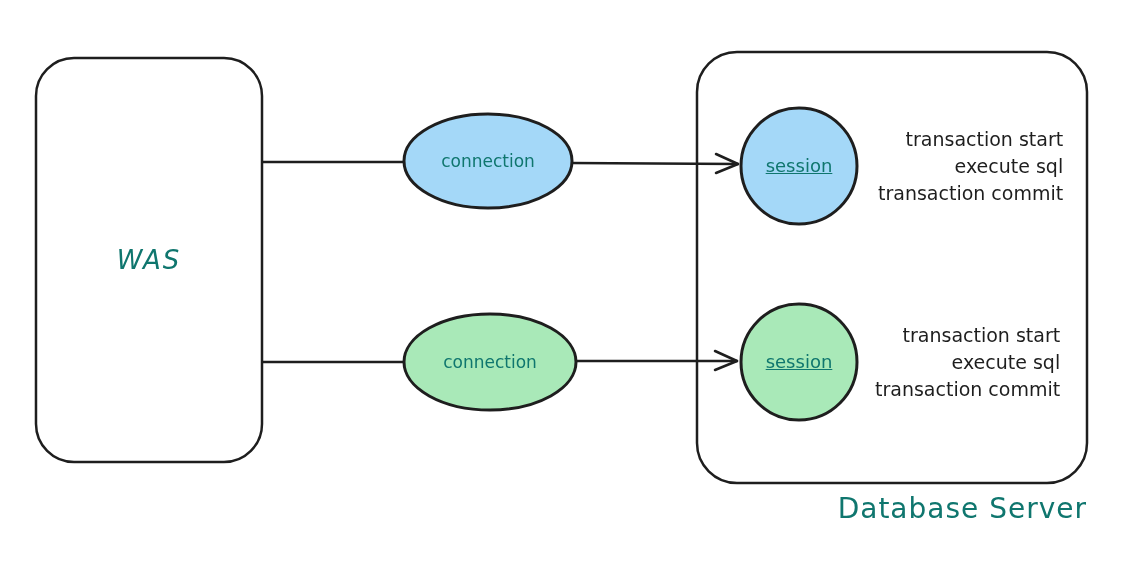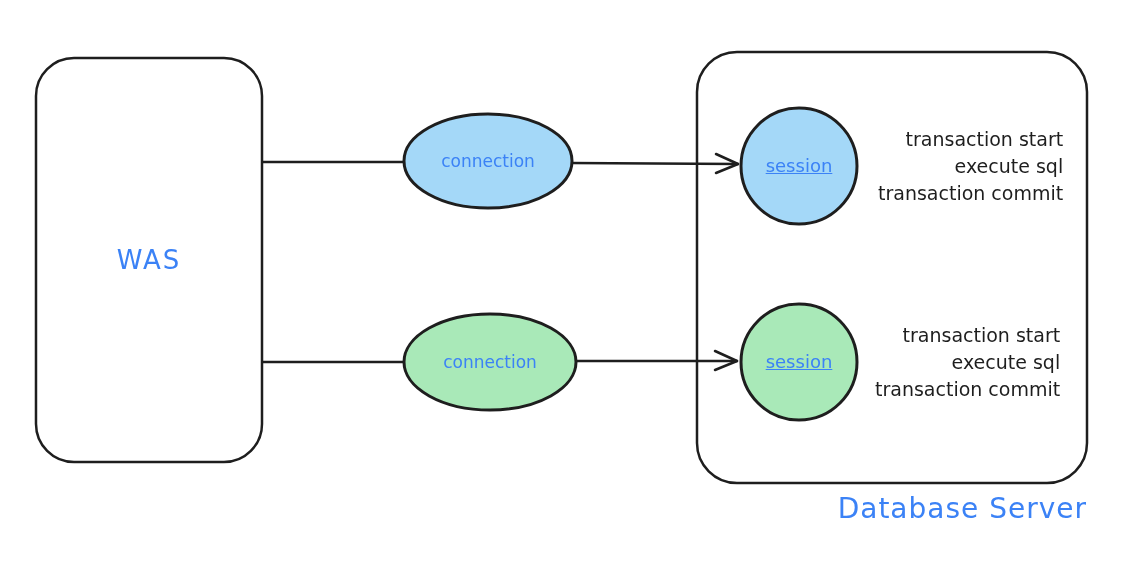--- a/index.html
+++ b/index.html
@@ -16,32 +16,33 @@
     background: #ffffff;
     overflow: hidden;
   }
   .canvas svg {
     position: absolute;
     left: 0;
     top: 0;
   }
   .label {
     position: absolute;
-    color: #3b82f6;
+    color: #0f766e;
     white-space: nowrap;
   }
   .was-label {
     left: 36px;
     top: 58px;
     width: 226px;
     height: 404px;
     display: flex;
     align-items: center;
     justify-content: center;
     font-size: 26px;
+    font-style: italic;
     letter-spacing: 2px;
   }
   .conn-label {
     width: 180px;
     text-align: center;
     font-size: 17px;
   }
   .conn-label-1 { left: 398px; top: 151px; }
   .conn-label-2 { left: 400px; top: 352px; }
   .session-label {

